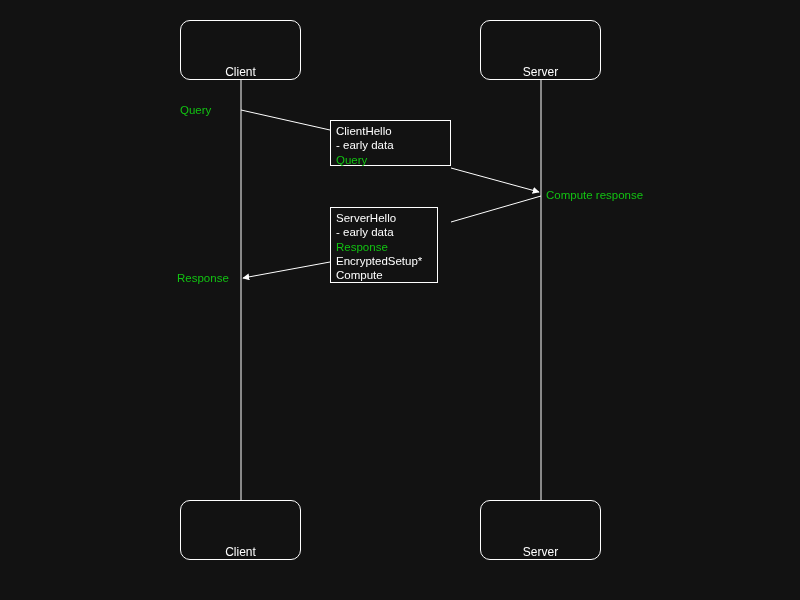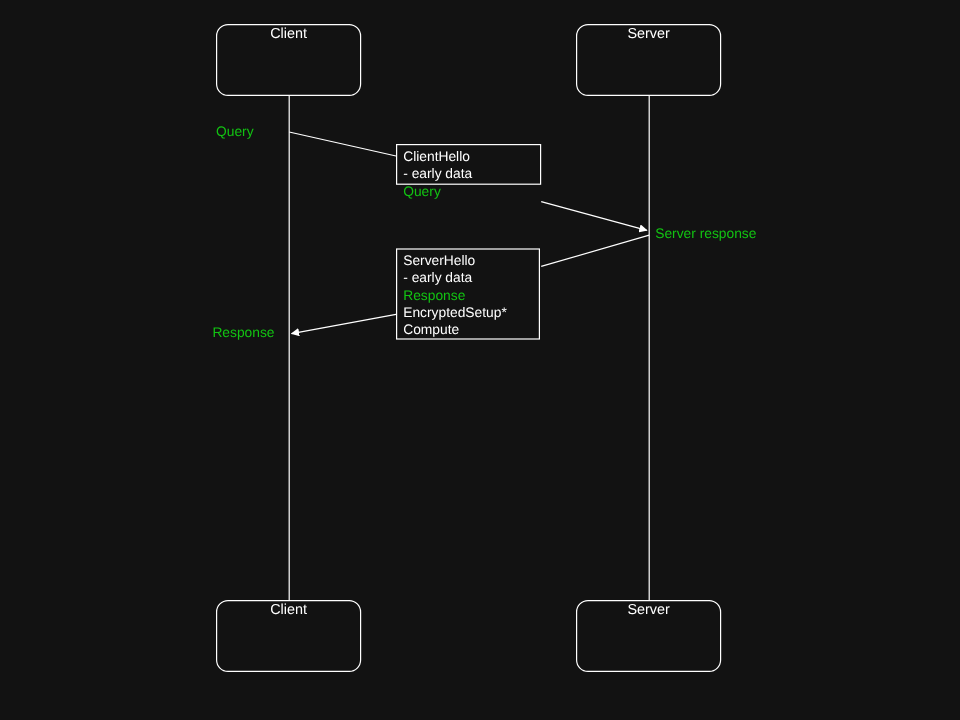--- a/index.html
+++ b/index.html
@@ -22,21 +22,21 @@
     width: 800px;
     height: 600px;
   }
   .actor-box {
     position: absolute;
     box-sizing: border-box;
     border: 1px solid #ffffff;
     border-radius: 10px;
     background: #121212;
     display: flex;
-    align-items: flex-start;
+    align-items: flex-end;
     justify-content: center;
   }
   .actor-label {
     color: #ffffff;
     font-size: 12px;
     line-height: 14px;
     font-family: "Liberation Sans", sans-serif;
   }
   .msg-box {
     position: absolute;
@@ -97,33 +97,33 @@
   </div>
 
   <div class="actor-box" style="left:180px; top:500px; width:121px; height:60px;">
     <span class="actor-label">Client</span>
   </div>
 
   <div class="actor-box" style="left:480px; top:500px; width:121px; height:60px;">
     <span class="actor-label">Server</span>
   </div>
 
-  <div class="msg-box" style="left:330px; top:120px; width:121px; height:34px;">
+  <div class="msg-box" style="left:330px; top:120px; width:121px; height:46px;">
     <div class="msg-line">ClientHello</div>
     <div class="msg-line">- early data</div>
     <div class="msg-line green">Query</div>
   </div>
 
-  <div class="msg-box" style="left:330px; top:207px; width:120px; height:76px;">
+  <div class="msg-box" style="left:330px; top:207px; width:108px; height:76px;">
     <div class="msg-line">ServerHello</div>
     <div class="msg-line">- early data</div>
     <div class="msg-line green">Response</div>
     <div class="msg-line">EncryptedSetup*</div>
     <div class="msg-line">Compute</div>
   </div>
 
   <div class="edge-label" style="left:180px; top:103px;">Query</div>
 
-  <div class="edge-label" style="left:546px; top:188px;">Server response</div>
+  <div class="edge-label" style="left:546px; top:188px;">Compute response</div>
 
   <div class="edge-label" style="left:177px; top:271px;">Response</div>
 
 </div>
 
 </body></html>

